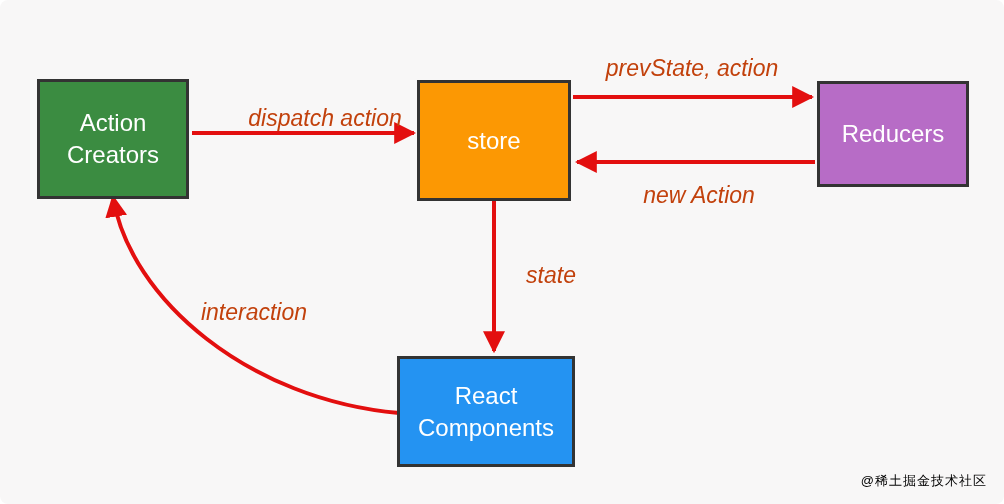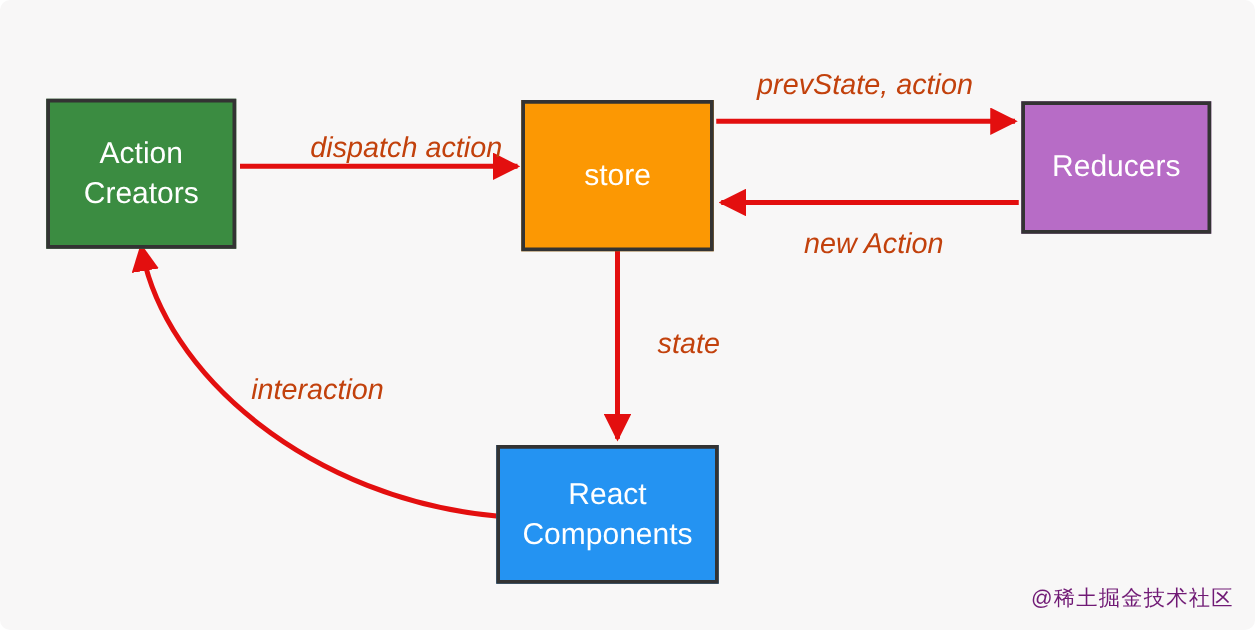--- a/index.html
+++ b/index.html
@@ -51,22 +51,22 @@
   }
   .lbl-dispatch    { left: 304px; top: 118px; margin-left: 21px; }
   .lbl-prevstate   { left: 692px; top: 68px;  }
   .lbl-newstate    { left: 699px; top: 195px; }
   .lbl-state       { left: 551px; top: 275px; }
   .lbl-interaction { left: 254px; top: 312px; }
   .watermark {
     position: absolute;
     right: 17px;
     bottom: 14px;
-    color: #701a75;
-    font-size: 17px;
+    color: #000000;
+    font-size: 13px;
     letter-spacing: 1px;
     margin-top: 40px;
   }
 </style>
 </head>
 <body>
 
 <div class="canvas">
 
   <svg class="arrows" viewBox="0 0 1004 504" xmlns="http://www.w3.org/2000/svg">

